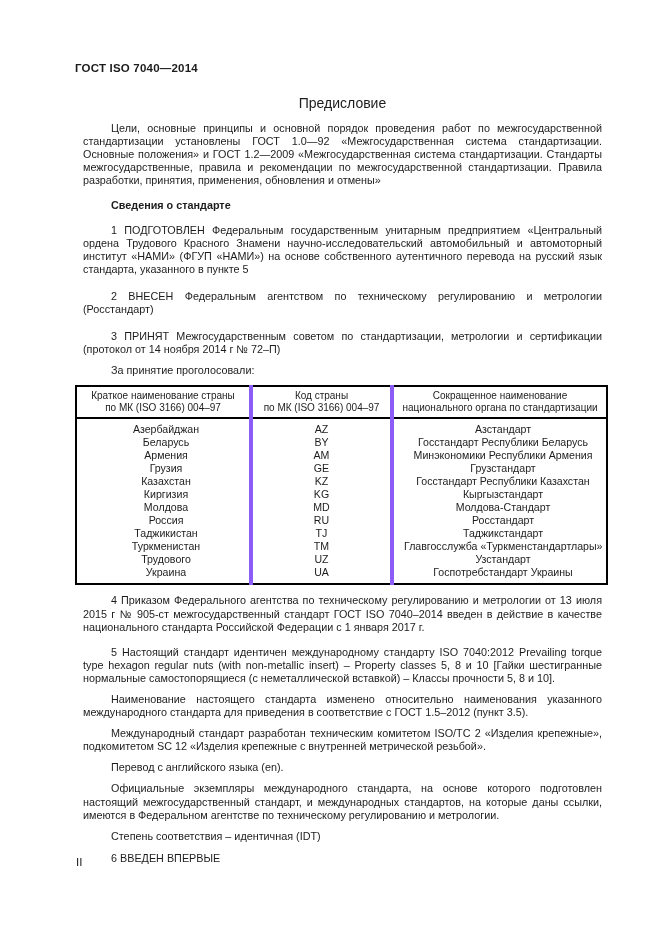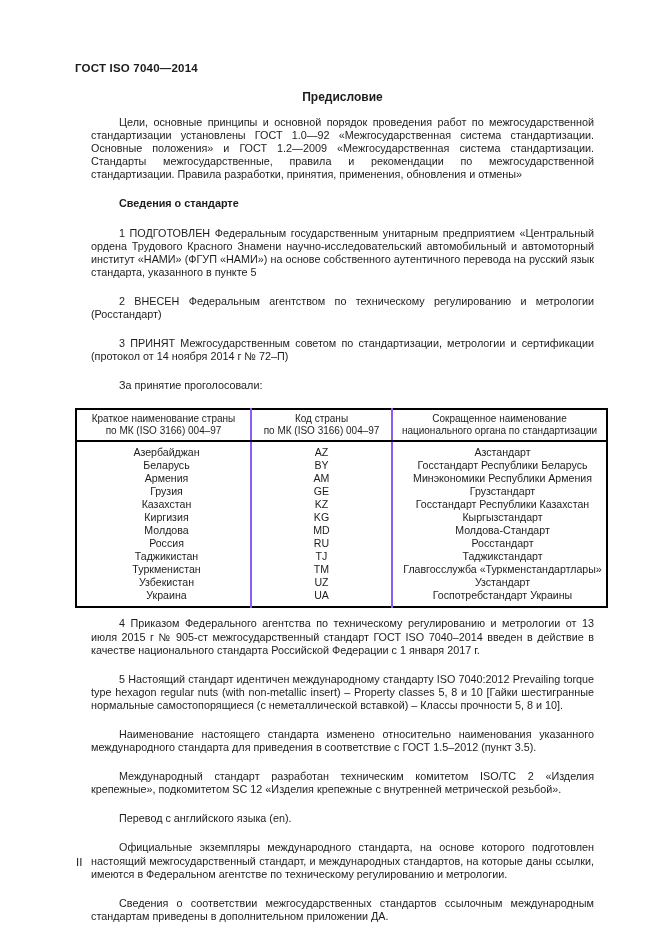--- a/index.html
+++ b/index.html
@@ -22,28 +22,28 @@
     overflow: hidden;
     background: #ffffff;
   }
   .doc-code {
     font-size: 11.5px;
     font-weight: bold;
     line-height: 13px;
     letter-spacing: 0.2px;
   }
   .doc-title {
-    margin-top: 15px;
+    margin-top: 21px;
     text-align: center;
-    font-size: 12px;
-    font-weight: bold;
+    font-size: 14px;
+    font-weight: normal;
     line-height: 14px;
   }
   .body-text p {
-    margin: 16px;
+    margin: 8px;
     font-size: 10.8px;
     line-height: 13.1px;
     text-align: justify;
     text-indent: 28px;
   }
   p.intro        { margin-top: 12px; }
   p.sec-heading  { margin-top: 12px; font-weight: bold; text-align: left; }
   p.clause       { margin-top: 14px; }
   p.clause-first { margin-top: 11px; }
   p.vote-lead    { margin-top: 7px; text-align: left; }
@@ -55,21 +55,21 @@
   table.vote-table {
     margin-top: 2px;
     width: 533px;
     border-collapse: collapse;
     table-layout: fixed;
     border: 2px solid #000;
   }
   .vote-table col.c1 { width: 175px; }
   .vote-table col.c2 { width: 141px; }
   .vote-table th, .vote-table td {
-    border-left: 2px solid #8b5cf6;
+    border-left: 4px solid #8b5cf6;
     margin: 0;
   }
   .vote-table th:first-child, .vote-table td:first-child { border-left: none; }
   .vote-table thead th {
     border-bottom: 2px solid #000;
     font-weight: normal;
     font-size: 10px;
     line-height: 12px;
     text-align: center;
     vertical-align: middle;
@@ -188,40 +188,39 @@
           <td class="cell-country">Таджикистан</td>
           <td class="cell-code">TJ</td>
           <td class="cell-org">Таджикстандарт</td>
         </tr>
         <tr>
           <td class="cell-country">Туркменистан</td>
           <td class="cell-code">TM</td>
           <td class="cell-org">Главгосслужба «Туркменстандартлары»</td>
         </tr>
         <tr>
-          <td class="cell-country">Узбекистан</td>
+          <td class="cell-country">Трудового</td>
           <td class="cell-code">UZ</td>
           <td class="cell-org">Узстандарт</td>
         </tr>
         <tr>
           <td class="cell-country">Украина</td>
           <td class="cell-code">UA</td>
           <td class="cell-org">Госпотребстандарт Украины</td>
         </tr>
       </tbody>
     </table>
 
     <p class="after-table">4 Приказом Федерального агентства по техническому регулированию и метрологии от 13 июля 2015 г № 905-ст межгосударственный стандарт ГОСТ ISO 7040–2014 введен в действие в качестве национального стандарта Российской Федерации с 1 января 2017 г.</p>
 
     <p class="clause5">5 Настоящий стандарт идентичен международному стандарту ISO 7040:2012 Prevailing torque type hexagon regular nuts (with non-metallic insert) – Property classes 5, 8 и 10 [Гайки шестигранные нормальные самостопорящиеся (с неметаллической вставкой) – Классы прочности 5, 8 и 10].</p>
     <p class="cont">Наименование настоящего стандарта изменено относительно наименования указанного международного стандарта для приведения в соответствие с ГОСТ 1.5–2012 (пункт 3.5).</p>
     <p class="cont">Международный стандарт разработан техническим комитетом ISO/TC 2 «Изделия крепежные», подкомитетом SC 12 «Изделия крепежные с внутренней метрической резьбой».</p>
     <p class="cont">Перевод с английского языка (en).</p>
     <p class="cont">Официальные экземпляры международного стандарта, на основе которого подготовлен настоящий межгосударственный стандарт, и международных стандартов, на которые даны ссылки, имеются в Федеральном агентстве по техническому регулированию и метрологии.</p>
-    <p class="cont">Сведения о соответствии межгосударственных стандартов ссылочным международным стандартам приведены в дополнительном приложении ДА.</p>
     <p class="cont">Степень соответствия – идентичная (IDT)</p>
 
     <p class="final-clause">6 ВВЕДЕН ВПЕРВЫЕ</p>
 
   </div>
 
   <div class="page-number">II</div>
 
 </div>
 

